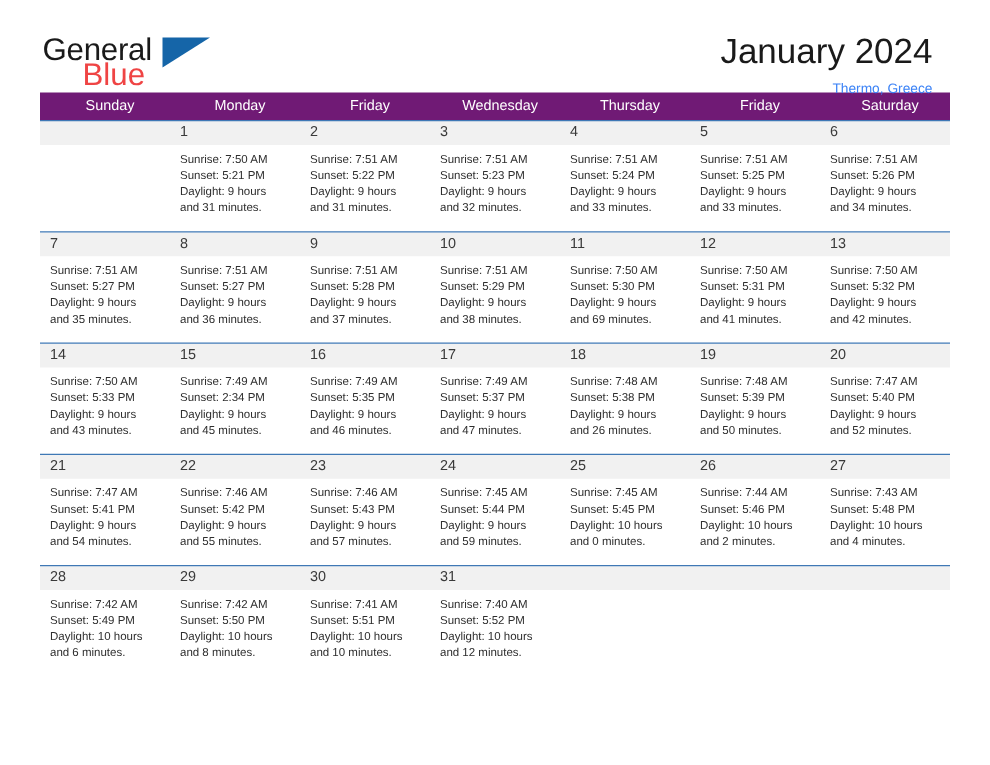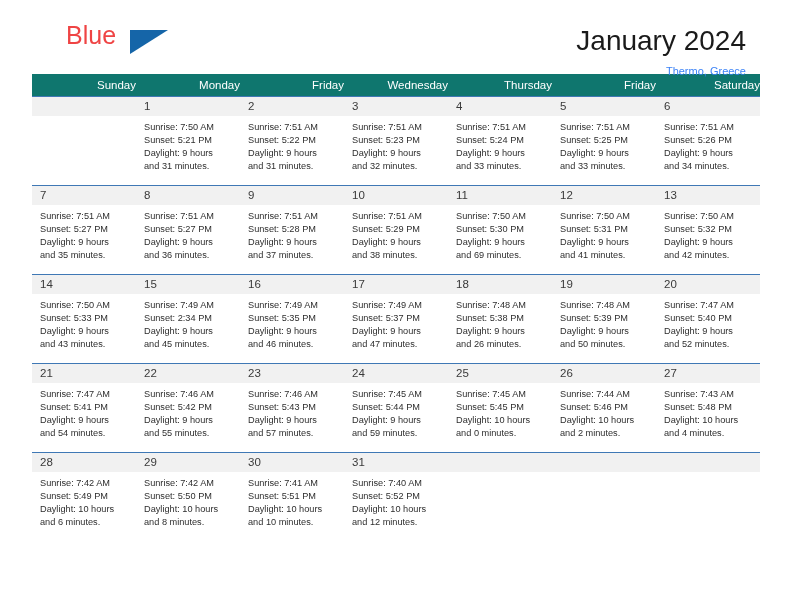--- a/index.html
+++ b/index.html
@@ -64,25 +64,25 @@
   }
 
   
   .calendar {
     margin: 0 32px;
     width: 728px;
     border-collapse: collapse;
     table-layout: fixed;
   }
   .calendar th {
-    background: #0f766e;
+    background: #701a75;
     color: #ffffff;
     font-size: 11.5px;
     font-weight: normal;
-    text-align: right;
+    text-align: center;
     padding: 5px 0 5px 8px;
     height: 22px;
     border: none;
   }
   .calendar td {
     vertical-align: top;
     border-top: 1px solid #3f78b5;
     padding: 0;
     height: 89px;
     width: 104px;
@@ -108,20 +108,21 @@
   tr.week-row td.empty .info { visibility: hidden; }
 </style>
 </head>
 <body>
 
 <div class="page">
 
   <div class="header">
 
     <div class="logo">
+      <span class="logo-general">General</span>
       <span class="logo-blue">Blue</span>
       <span class="logo-tri"></span>
     </div>
 
     <div class="title-wrap">
       <div class="cal-title">January 2024</div>
       <div class="cal-subtitle">Thermo, Greece</div>
     </div>
 
   </div>

